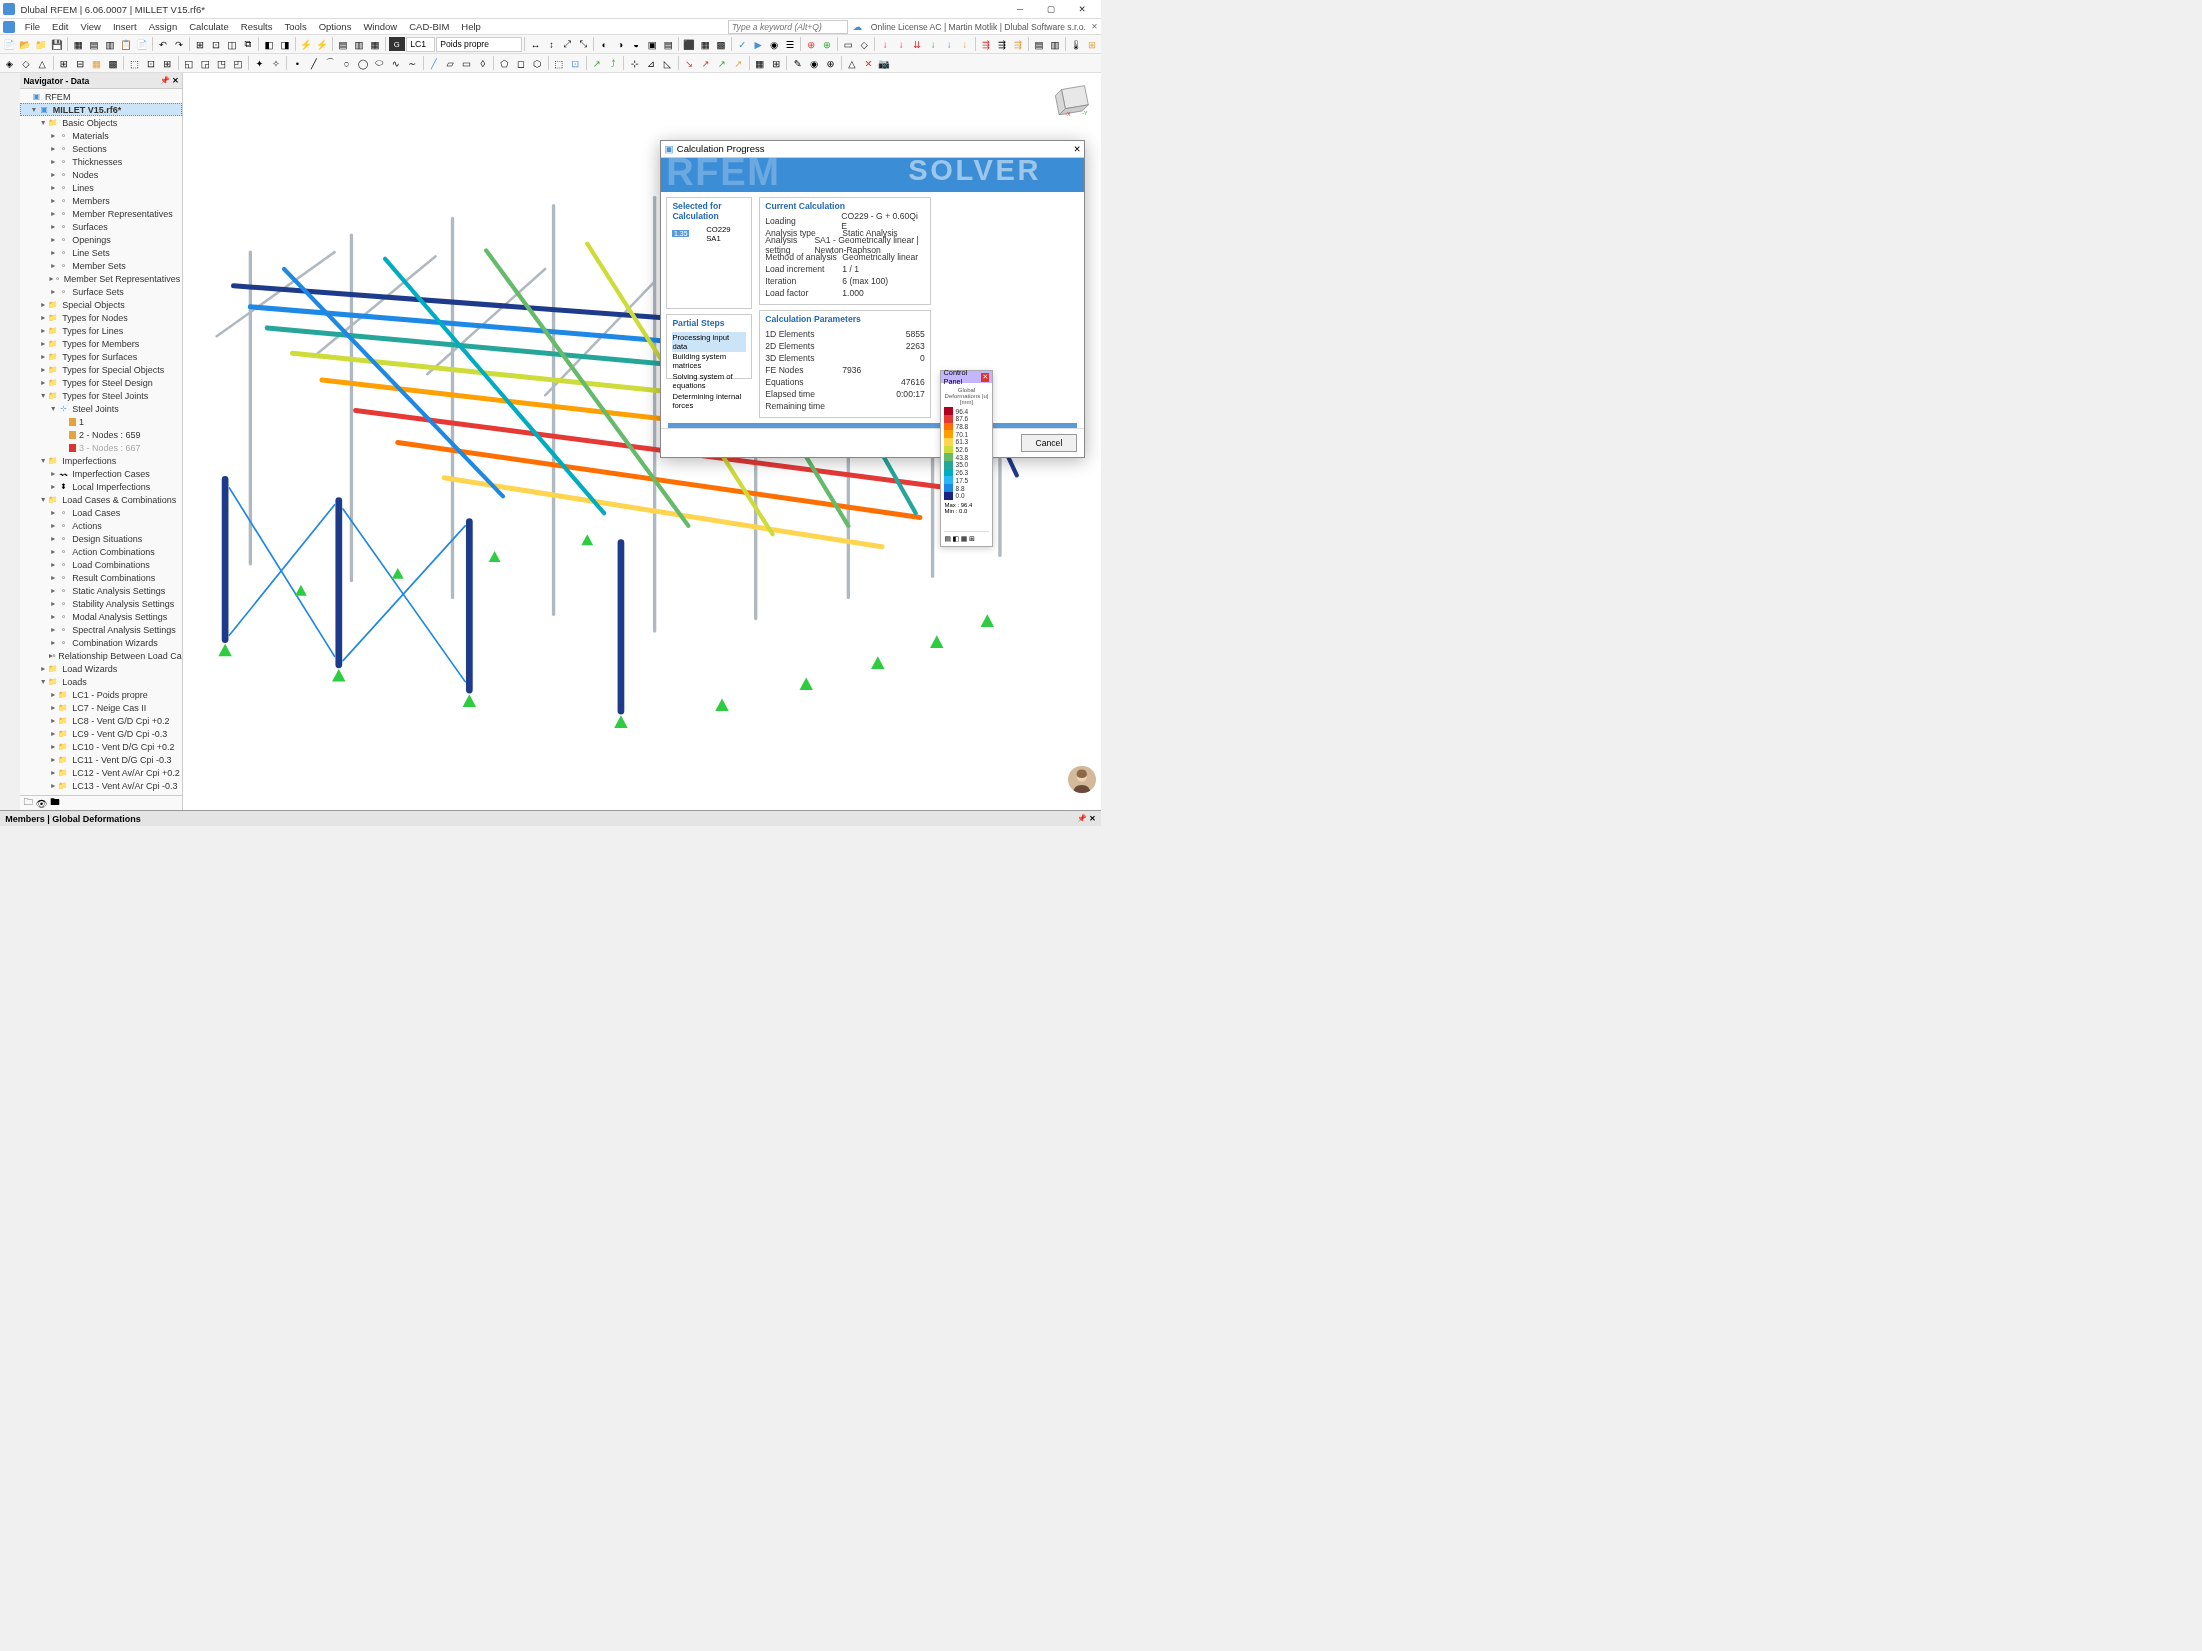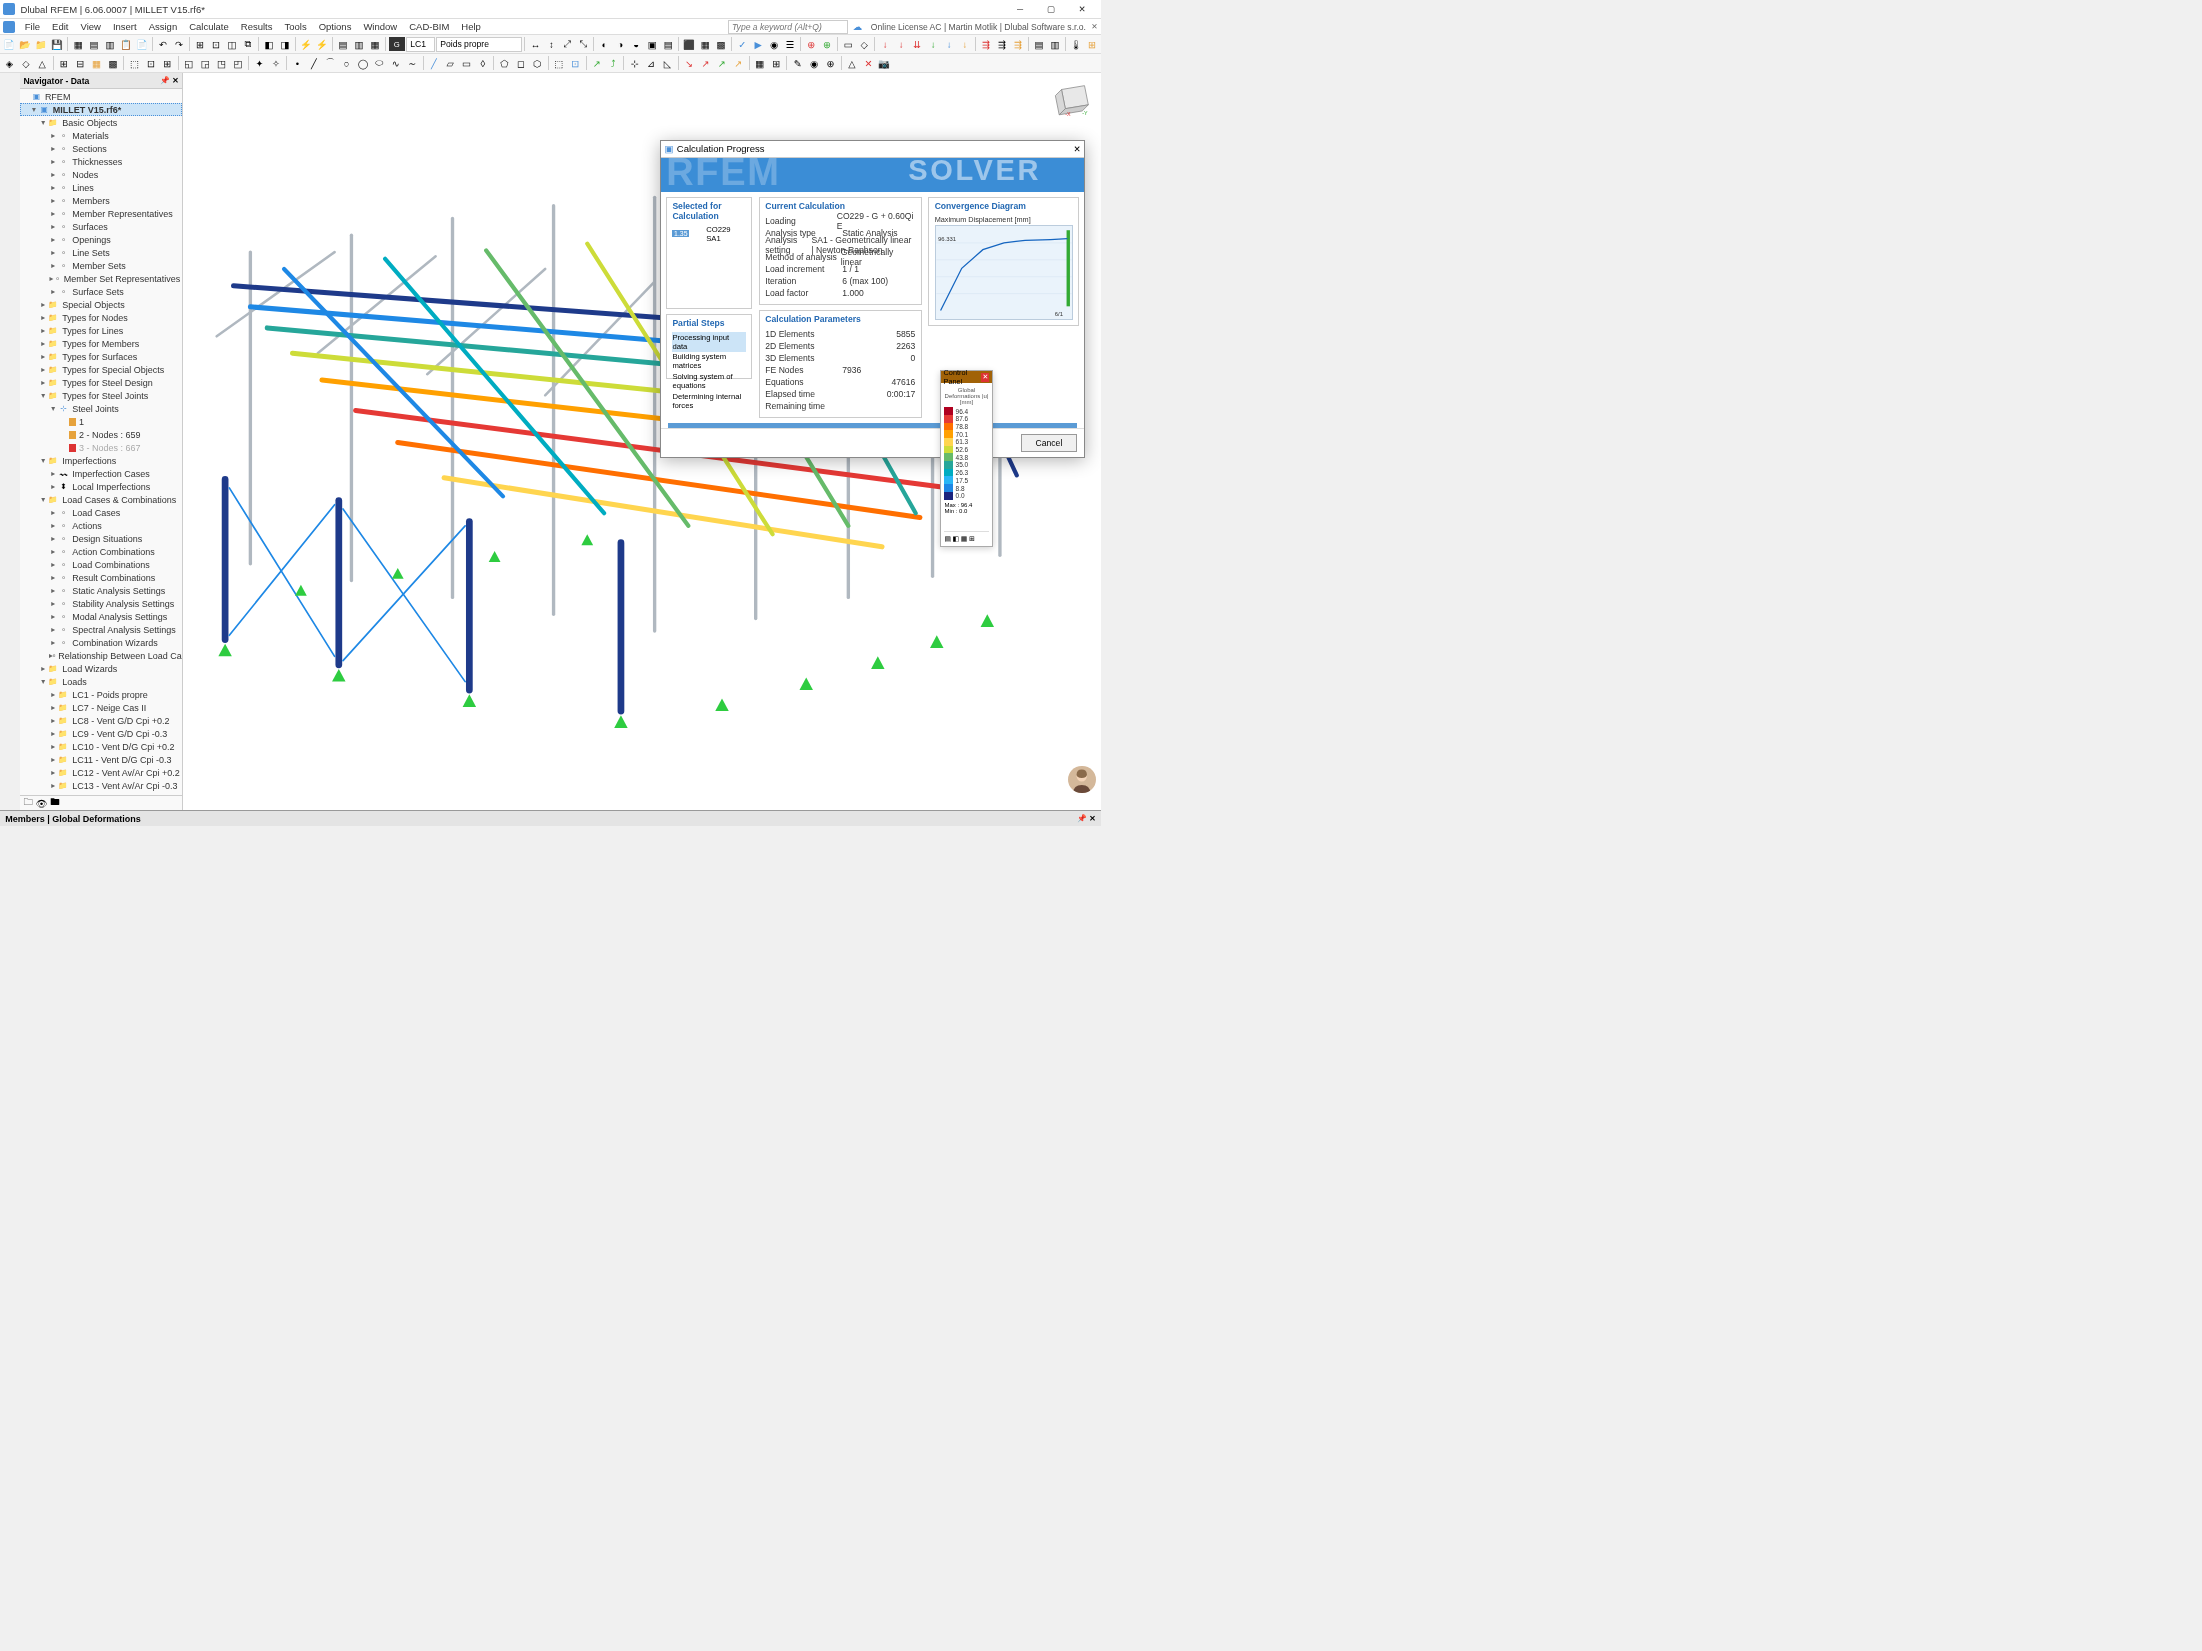--- a/index.html
+++ b/index.html
@@ -59,21 +59,21 @@
 .calcdlg-group-title { font-size: 8.6px; color: #2469b3; margin-bottom: 3.4px; font-weight: bold; }
 .calcdlg-row { display: flex; height: 12px; align-items: center; }
 .calcdlg-row .k { width: 77px; color: #333; }
 .calcdlg-row .v { color: #333; }
 .calcdlg-chart { width: 138px; height: 95px; background: #eaf3fb; border: 0.9px solid #bcd; position: relative; }
 .calcdlg-btns { display: flex; justify-content: flex-end; padding: 5.2px 6.9px; border-top: 0.9px solid #ddd; }
 .calcdlg-btn { padding: 2.6px 13.8px; border: 0.9px solid #999; background: #f0f0f0; font-size: 8.6px; }
 
 
 .ctrlpanel { position: absolute; left: 757px; top: 297px; width: 53px; background: #fff; border: 0.9px solid #aaa; box-shadow: 0 1.7px 6.9px rgba(0,0,0,0.2); font-size: 6.9px; }
-.ctrlpanel-title { height: 12px; background: #a16207; display: flex; align-items: center; justify-content: space-between; padding: 0 2.6px; font-size: 7.3px; }
+.ctrlpanel-title { height: 12px; background: #c4b5fd; display: flex; align-items: center; justify-content: space-between; padding: 0 2.6px; font-size: 7.3px; }
 .ctrlpanel-close { width: 9.5px; height: 9.5px; background: #d33; color: #fff; display: flex; align-items: center; justify-content: center; font-size: 6.9px; }
 .ctrlpanel-body { padding: 3.4px; }
 .ctrlpanel-legend { display: flex; flex-direction: column; }
 .ctrlpanel-bar { display: flex; align-items: center; height: 7.7px; }
 .ctrlpanel-sw { width: 8.6px; height: 7.7px; margin-right: 2.6px; }
 .ctrlpanel-val { font-size: 6.5px; color: #333; }
 
 
 .results { height: 151px; background: #f9f9f9; border-top: 0.9px solid #999; display: flex; flex-direction: column; }
 .results-title { height: 14.6px; background: #e4e4e4; padding: 0 5.2px; font-size: 9px; font-weight: bold; display: flex; align-items: center; }
@@ -755,40 +755,20 @@
                 </div>
                 <div class="calcdlg-row">
                   <span class="k">Elapsed time</span>
                   <span class="v" style="flex:1;text-align:right">0:00:17</span>
                 </div>
                 <div class="calcdlg-row">
                   <span class="k">Remaining time</span>
                   <span class="v" style="flex:1;text-align:right"></span>
                 </div>
               </div>
-          </div>
-        </div>
-        <div class="calcdlg-col" style="flex:1">
-          <div class="calcdlg-group">
-            <div class="calcdlg-group-title">Convergence Diagram</div>
-            <div style="font-size:7.3px;color:#333;margin-bottom:1.7px">Maximum Displacement [mm]</div>
-            <div class="calcdlg-chart">
-              <svg width="100%" height="100%" viewBox="0 0 160 110" style="font-size:10px">
-                <g stroke="#cde" stroke-width="0.5">
-                  <line x1="0" y1="20" x2="160" y2="20"></line>
-                    <line x1="0" y1="40" x2="160" y2="40"></line>
-                  <line x1="0" y1="60" x2="160" y2="60"></line>
-                    <line x1="0" y1="80" x2="160" y2="80"></line>
-                </g>
-                <rect x="154" y="5" width="4" height="90" fill="#3a3"></rect>
-                <polyline points="5,100 30,50 55,28 80,20 105,17 135,16 155,15" fill="none" stroke="#1565c0" stroke-width="1.5"></polyline>
-                <text x="2" y="18" font-size="7" fill="#333">96.331</text>
-                <text x="140" y="106" font-size="7" fill="#333">6/1</text>
-              </svg>
-            </div>
           </div>
         </div>
       </div>
       <div style="height:5.2px;background:#5b9bd5;margin:0 6.9px"></div>
       <div class="calcdlg-btns">
         <button class="calcdlg-btn">Cancel</button>
       </div>
     </div>
 
     <div class="ctrlpanel">

